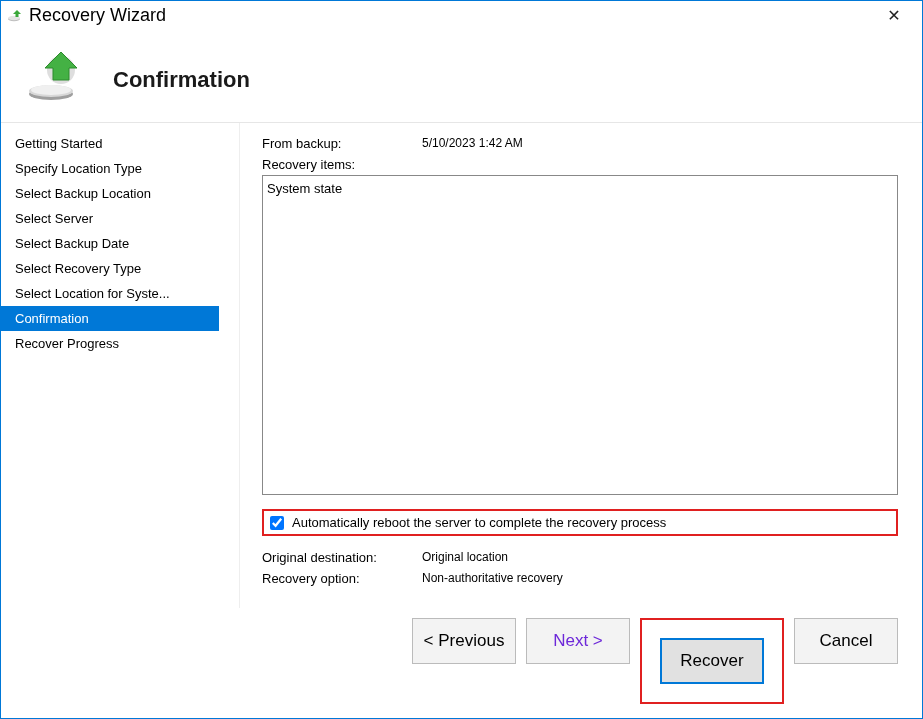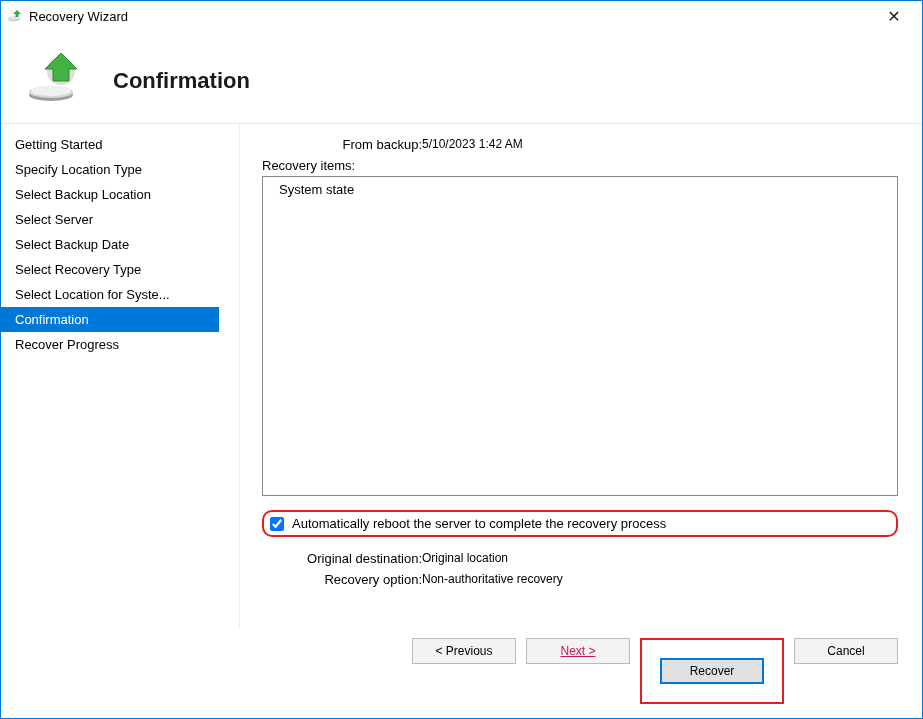--- a/index.html
+++ b/index.html
@@ -27,21 +27,21 @@
       padding: 0 6px;
       background: #fff;
     }
     .titlebar .icon {
       margin-right: 6px;
       display: flex;
       align-items: center;
     }
     .titlebar .title {
       flex: 1;
-      font-size: 13px;
+      font-size: 18px;
     }
     .titlebar .close {
       width: 44px;
       height: 28px;
       display: flex;
       align-items: center;
       justify-content: center;
       font-size: 16px;
       font-family: "Segoe UI Symbol", sans-serif;
       cursor: default;
@@ -92,84 +92,81 @@
     .main {
       flex: 1;
       padding: 13px 24px 16px 22px;
       display: flex;
       flex-direction: column;
       border-left: 1px solid #eeeeee;
     }
     .field-row {
       display: flex;
       margin-bottom: 6px;
-      text-align: right;
     }
     .field-label {
       width: 160px;
       font-size: 13px;
     }
     .field-value {
       font-size: 12px;
     }
     .items-label {
       font-size: 13px;
       margin-bottom: 3px;
     }
     .items-box {
       border: 1px solid #888;
       flex: 0 0 320px;
-      padding: 5px 16px;
+      padding: 5px 4px;
       font-size: 13px;
       background: #fff;
       overflow: auto;
     }
     .highlight-red {
       border: 2px solid #e02020;
       display: inline-block;
     }
     .checkbox-wrap {
       margin-top: 14px;
       margin-bottom: 14px;
       padding: 4px 8px 4px 6px;
-      border-radius: 10px;
     }
     .checkbox-wrap label {
       display: flex;
       align-items: center;
       gap: 8px;
       font-size: 13px;
       cursor: default;
     }
     .checkbox-wrap input[type="checkbox"] {
       width: 14px;
       height: 14px;
     }
     .footer-buttons {
       display: flex;
       justify-content: flex-end;
       gap: 10px;
       padding: 10px 24px 14px;
     }
     .btn {
       min-width: 104px;
-      height: 26px;
+      height: 46px;
       border: 1px solid #bbb;
       background: #f3f3f3;
-      font-size: 12px;
+      font-size: 17px;
       font-family: inherit;
       cursor: default;
       display: flex;
       align-items: center;
       justify-content: center;
     }
     .btn.disabled {
-      color: #be185d;
+      color: #6d28d9;
       background: #f3f3f3;
-      text-decoration: underline;
     }
     .btn.primary {
       border: 2px solid #0078d7;
       background: #e1e1e1;
     }
     .btn-redwrap {
       border: 2px solid #e02020;
       padding: 18px;
       display: inline-flex;
     }

